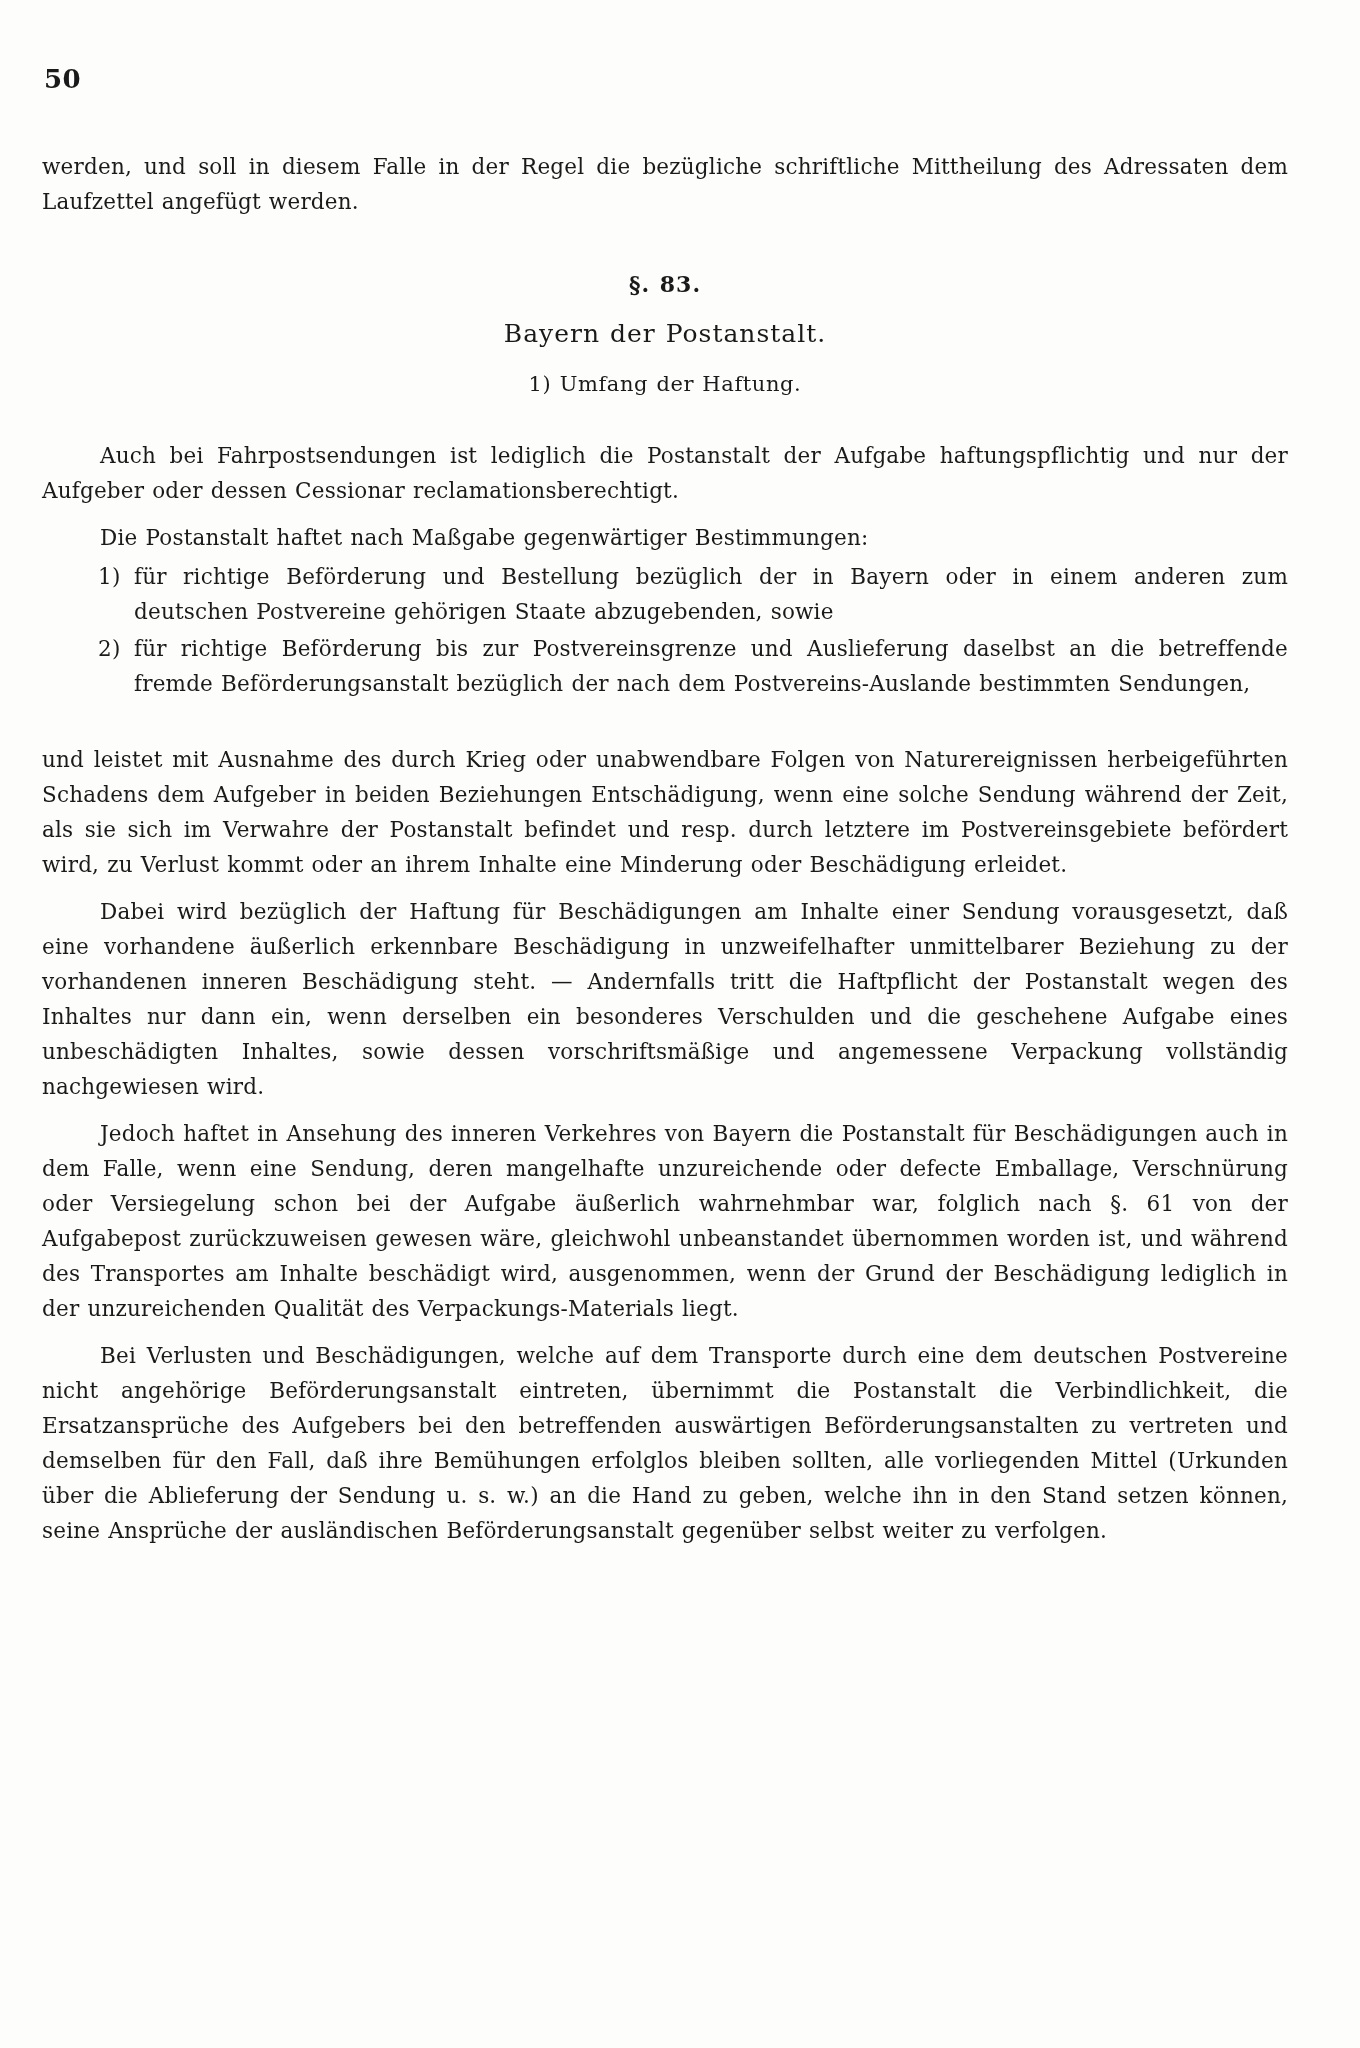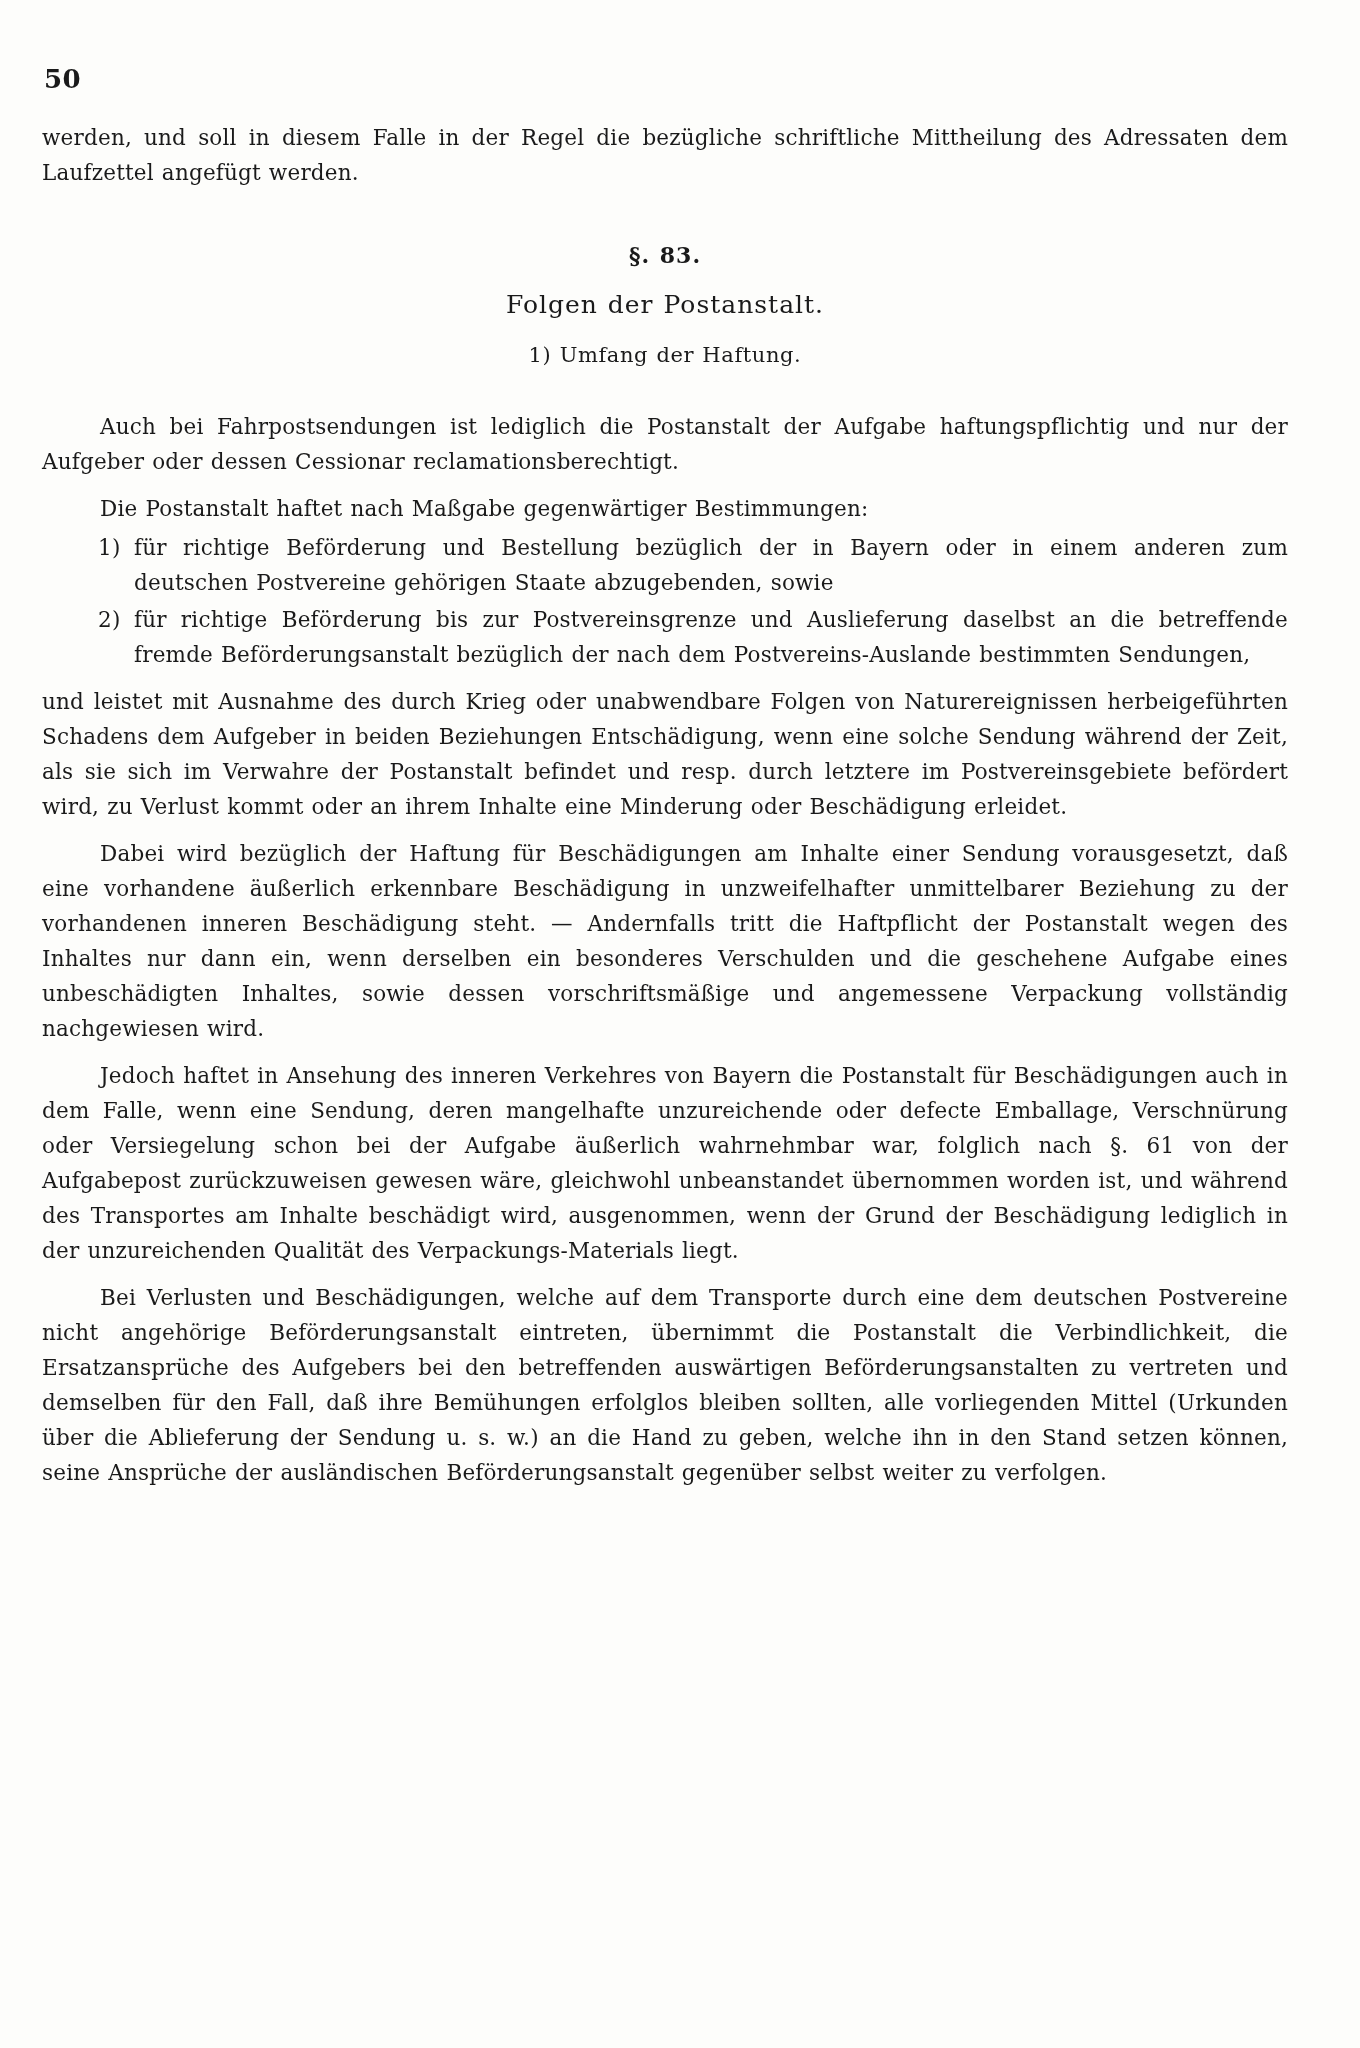--- a/index.html
+++ b/index.html
@@ -45,20 +45,21 @@
     text-align: justify;
     text-justify: inter-word;
     letter-spacing: 0.2px;
     word-spacing: 1px;
   }
   p.indent {
     text-indent: 58px;
   }
   p.noindent {
     text-indent: 0;
+    margin-top: 29px;
   }
   .spacer-lg { height: 34px; }
   .spacer-md { height: 20px; }
   .spacer-sm { height: 10px; }
 
   .section-num {
     text-align: center;
     font-size: 22px;
     font-weight: bold;
     margin: 12px;
@@ -113,21 +114,21 @@
 
   <div class="page-number">50</div>
 
   <div class="textblock">
 
     <p class="noindent fraktur">werden, und soll in diesem Falle in der Regel die bezügliche schriftliche Mittheilung des Adressaten dem Laufzettel angefügt werden.</p>
 
     <div class="spacer-lg"></div>
 
     <p class="section-num">§. 83.</p>
-    <p class="section-title">Folgen der Postanstalt.</p>
+    <p class="section-title">Bayern der Postanstalt.</p>
     <p class="section-subtitle">1) Umfang der Haftung.</p>
 
     <div class="spacer-md"></div>
 
     <p class="indent fraktur">Auch bei Fahrpostsendungen ist lediglich die Postanstalt der Aufgabe haftungspflichtig und nur der Aufgeber oder dessen Cessionar reclamationsberechtigt.</p>
 
     <div class="spacer-sm"></div>
 
     <p class="indent fraktur">Die Postanstalt haftet nach Maßgabe gegenwärtiger Bestimmungen:</p>
 

